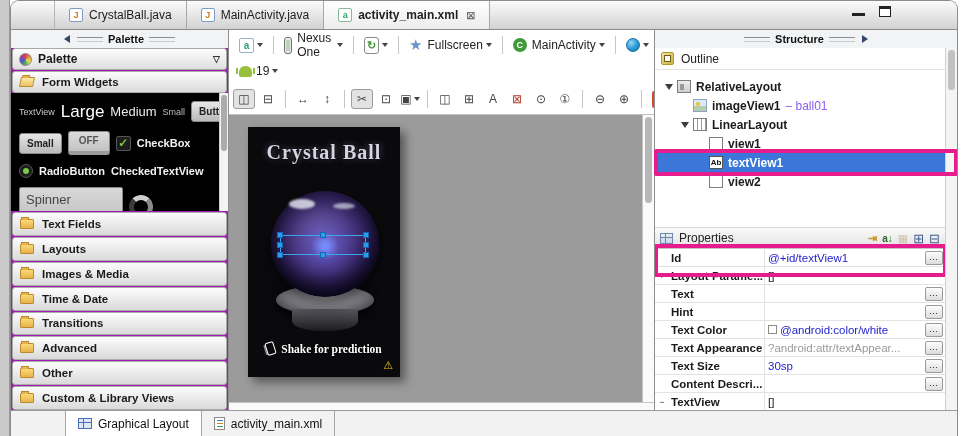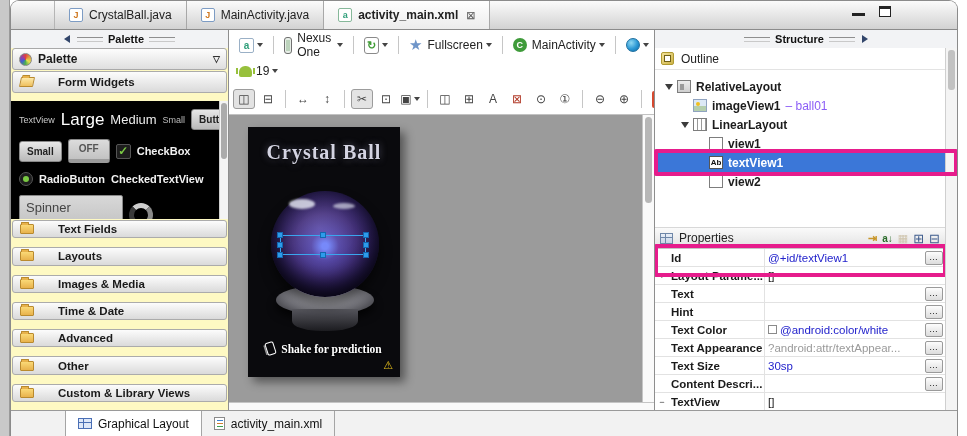--- a/index.html
+++ b/index.html
@@ -20,29 +20,29 @@
   .file-icon.layout { color:#2f9f7a; border-color:#86b89a; }
   .tab-close { font-size:11px; color:#555; margin-left:2px; font-weight:normal; }
   .win-controls { position:absolute; right:66px; top:5px; display:flex; gap:14px; }
   .wc-min { width:13px; height:10px; border-bottom:3px solid #222; }
   .wc-max { width:12px; height:11px; border:1px solid #222; border-top:3px solid #222; background:#fff; }
 
   
   .main { flex:1; display:flex; min-height:0; }
 
   
-  .palette { width:218px; flex:none; background:#fef9c3; border-right:1px solid #8e8e8e; display:flex; flex-direction:column; }
+  .palette { width:218px; flex:none; background:#a21caf; border-right:1px solid #8e8e8e; display:flex; flex-direction:column; }
   .panel-header { height:18px; flex:none; display:flex; align-items:center; justify-content:center; gap:5px; font-size:11px; font-weight:bold; background:#f2f3f5; color:#111; }
   .tri-left { width:0; height:0; border-top:4px solid transparent; border-bottom:4px solid transparent; border-right:6px solid #33466b; margin-right:2px; }
   .tri-right { width:0; height:0; border-top:4px solid transparent; border-bottom:4px solid transparent; border-left:6px solid #33466b; margin-left:2px; }
   .dlines { width:26px; height:5px; border-top:1px solid #8f8f8f; border-bottom:1px solid #c9c9c9; }
   .palette-select { height:22px; flex:none; display:flex; align-items:center; gap:6px; padding:0 6px; background:linear-gradient(#fdfdfd,#dfdfdf); border:1px solid #a9a9a9; border-radius:3px; margin:0 1px; font-weight:bold; cursor:pointer; }
   .palette-ball { width:13px; height:13px; border-radius:50%; border:1px solid #888; background:conic-gradient(#e04040,#e0a040,#e8e050,#50b050,#4060d0,#9040b0,#e04040); }
   .open-caret { margin-left:auto; font-size:9px; color:#333; }
-  .cat-row { flex:1; display:flex; align-items:center; gap:24px; padding:0 7px; background:linear-gradient(#fcfcfc,#dadada); border:1px solid #ababab; border-radius:3px; margin:1px 1px 8px 1px; font-weight:bold; font-size:11.5px; cursor:pointer; }
+  .cat-row { flex:1; display:flex; align-items:center; gap:8px; padding:0 7px; background:linear-gradient(#fcfcfc,#dadada); border:1px solid #ababab; border-radius:3px; margin:1px 1px 0 1px; font-weight:bold; font-size:11.5px; cursor:pointer; }
   .cat-row.section { flex:none; height:22px; }
   .folder { width:14px; height:10px; background:linear-gradient(#fad977,#e8b24c); border:1px solid #b98a2e; border-radius:1px; position:relative; flex:none; }
   .folder::before { content:""; position:absolute; left:0; top:-3px; width:6px; height:2px; background:#e8b24c; border:1px solid #b98a2e; border-bottom:none; border-radius:1px 1px 0 0; }
   .folder.open { transform:skewX(-12deg); background:linear-gradient(#fde9a8,#efc05e); }
   .widget-area { height:118px; flex:none; background:#000; color:#fff; position:relative; overflow:hidden; padding:8px 16px 0 8px; }
   .warow { display:flex; align-items:center; gap:6px; margin-bottom:9px; }
   .wt-tiny { font-size:9px; color:#c9c9c9; }
   .wt-large { font-size:17px; color:#fff; }
   .wt-med { font-size:13px; color:#ececec; }
   .wt-small { font-size:9px; color:#bdbdbd; }
@@ -250,20 +250,24 @@
           <span class="folder"></span>
           <span>Layouts</span>
         </div>
         <div class="cat-row">
           <span class="folder"></span>
           <span>Images &amp; Media</span>
         </div>
         <div class="cat-row">
           <span class="folder"></span>
           <span>Time &amp; Date</span>
+        </div>
+        <div class="cat-row">
+          <span class="folder"></span>
+          <span>Transitions</span>
         </div>
         <div class="cat-row">
           <span class="folder"></span>
           <span>Advanced</span>
         </div>
         <div class="cat-row">
           <span class="folder"></span>
           <span>Other</span>
         </div>
         <div class="cat-row">

